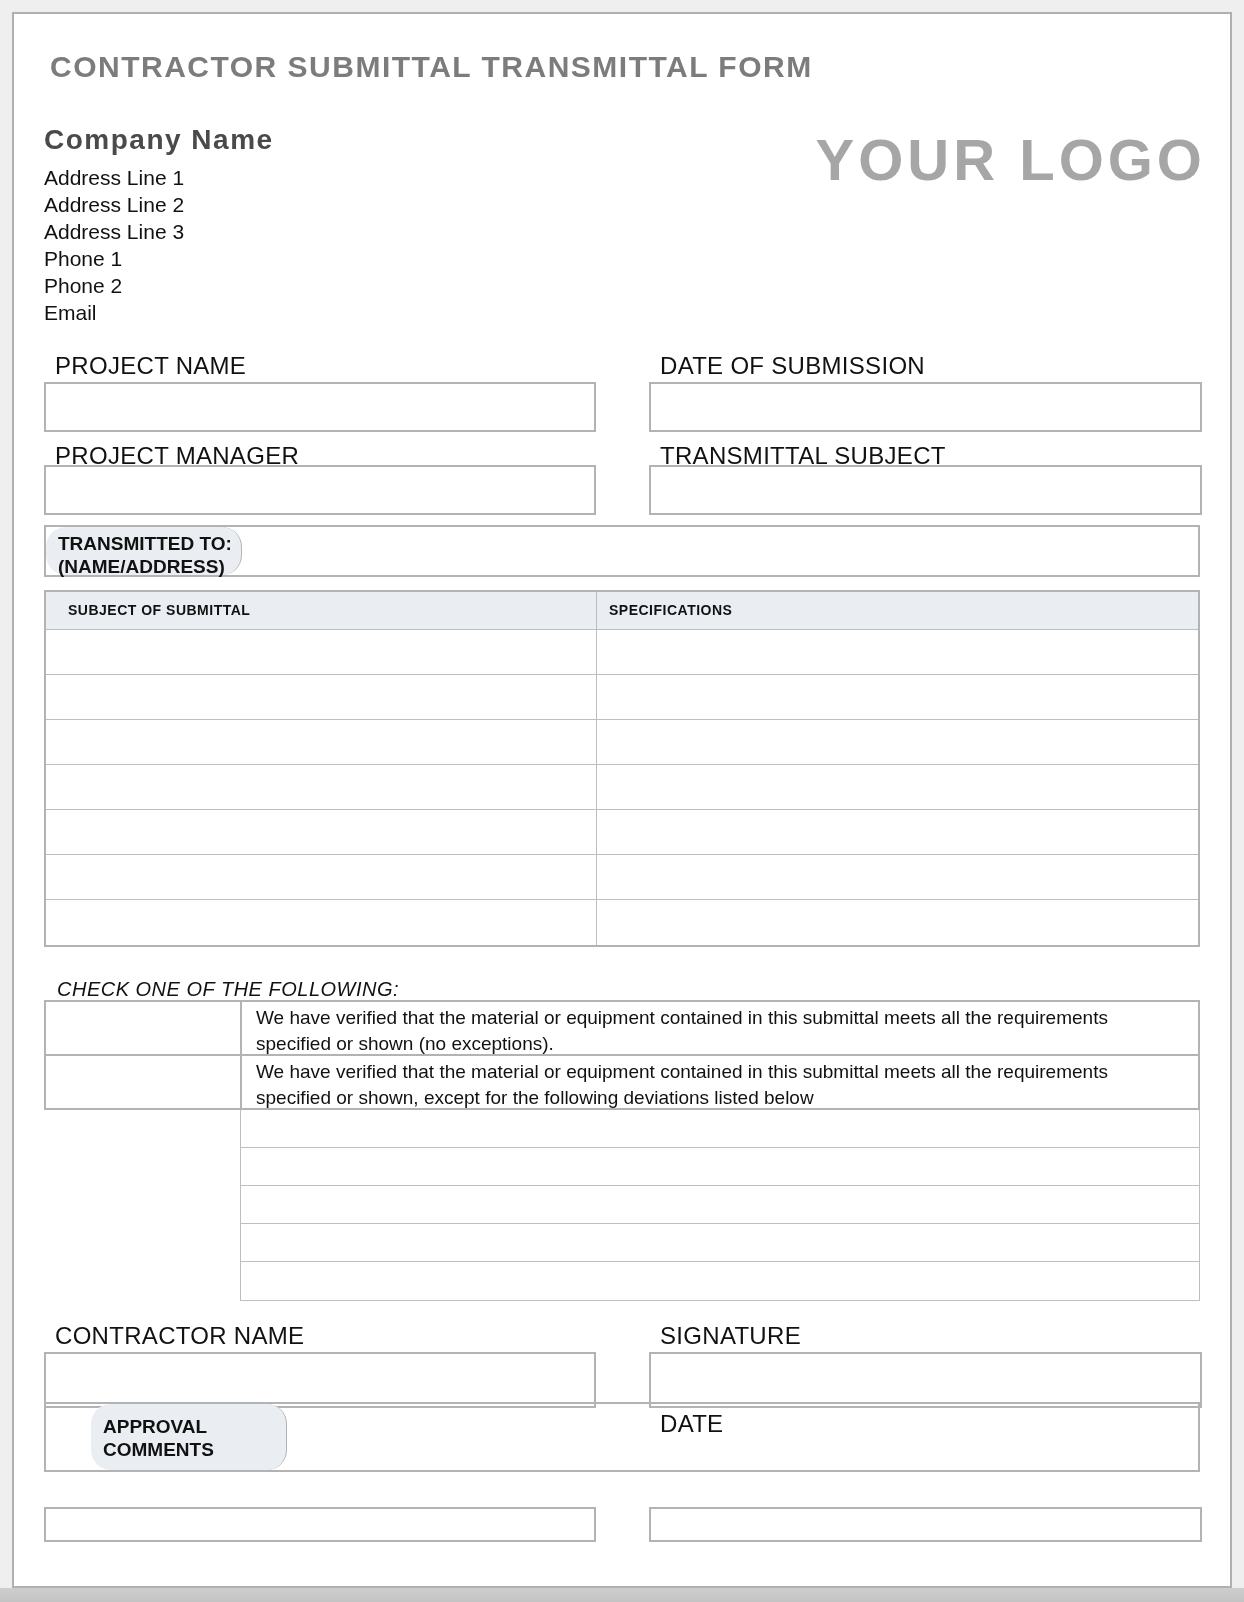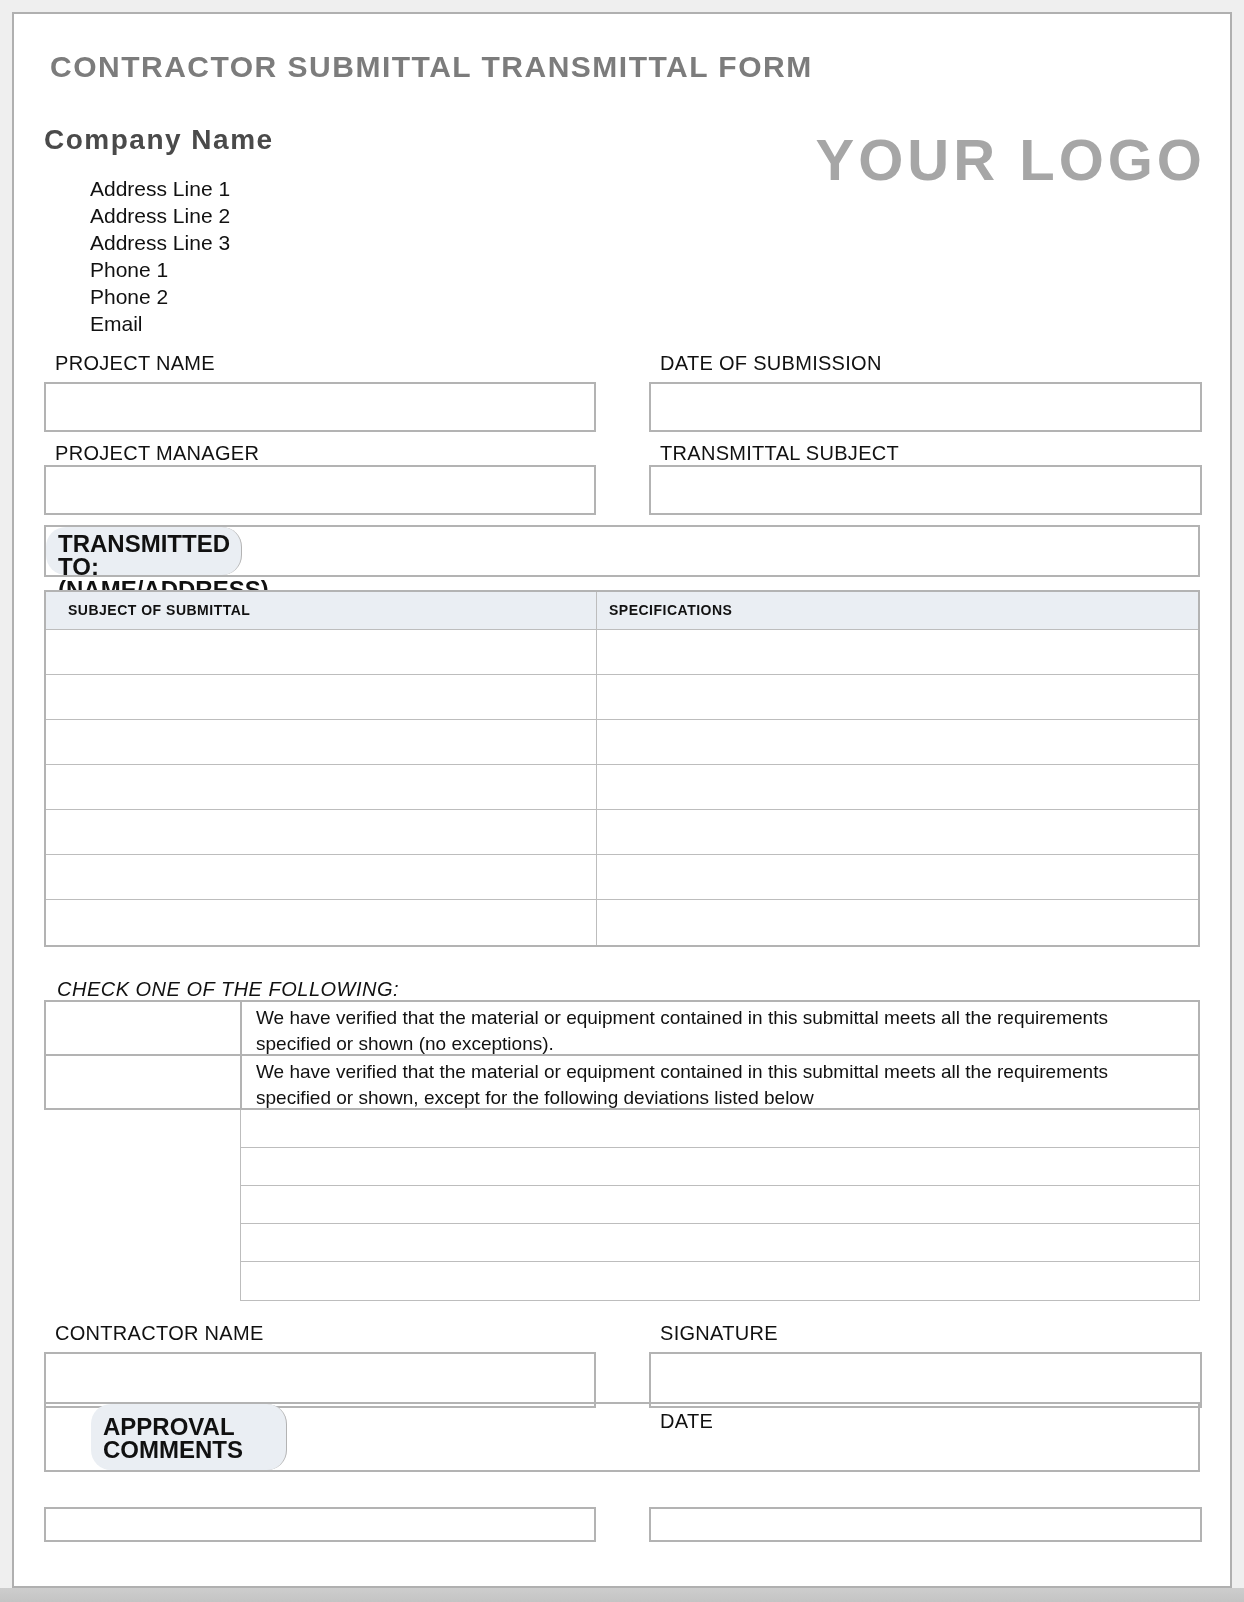--- a/index.html
+++ b/index.html
@@ -41,35 +41,34 @@
     white-space: nowrap;
   }
   .company-name {
     left: 30px; top: 110px;
     font-size: 28px; font-weight: bold;
     letter-spacing: 1.5px;
     color: var(--company-color);
     white-space: nowrap;
   }
   .company-lines {
-    left: 30px; top: 161px;
+    left: 30px; top: 150px;
     font-size: 21px; line-height: 27px;
     color: var(--text-color);
-    margin-left: 46px;
   }
   .logo {
     top: 112px; right: 24px;
     font-size: 58px; font-weight: bold;
     letter-spacing: 4px;
     color: var(--logo-color);
     white-space: nowrap;
   }
 
   .field-label {
-    font-size: 20px; letter-spacing: 0.3px;
+    font-size: 24px; letter-spacing: 0.3px;
     color: var(--text-color); white-space: nowrap;
   }
   .input-box {
     border: 2px solid var(--box-border);
     background: #ffffff;
     font-size: 19px; padding: 4px 8px;
   }
   .lbl-c1 { left: 41px; }
   .lbl-c2 { left: 646px; }
   .box-c1 { left: 30px; width: 552px; }
@@ -77,21 +76,21 @@
 
   .row-band {
     left: 30px; width: 1156px;
     border: 2px solid var(--box-border);
     display: flex;
   }
   .label-cell {
     width: 196px; flex: 0 0 196px;
     background: var(--accent-bg);
     border-right: 1px solid var(--box-border);
-    font-size: 24px; font-weight: bold;
+    font-size: 19px; font-weight: bold;
     line-height: 23px;
     padding: 5px 4px 0 12px;
     border-radius: 20px;
   }
   .value-cell { flex: 1; font-size: 19px; padding: 4px 8px; }
 
   .submittal-table {
     left: 30px; top: 576px; width: 1156px;
     border: 2px solid var(--box-border);
   }

